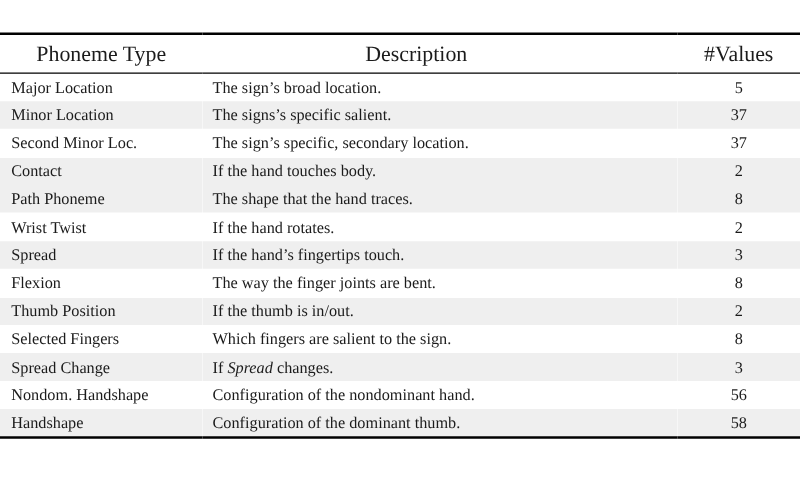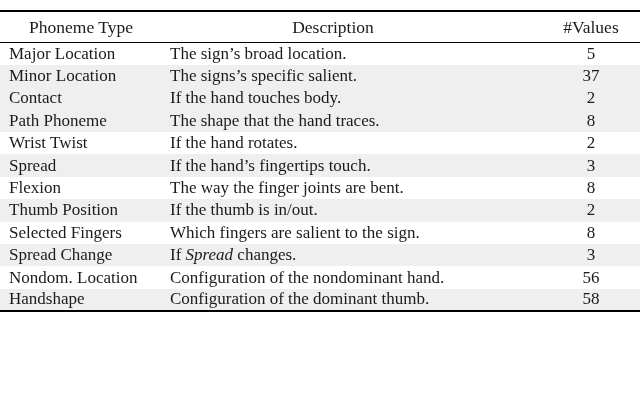--- a/index.html
+++ b/index.html
@@ -9,20 +9,21 @@
   }
   body {
     width: 640px;
     height: 403px;
     overflow: hidden;
     font-family: "Liberation Serif", serif;
     color: #1b1b1b;
   }
   .table-wrap {
     padding-top: 10px;
+    margin-top: 16px;
   }
   table {
     width: 640px;
     border-collapse: collapse;
     border-top: 2.5px solid #000;
     border-bottom: 2.5px solid #000;
     table-layout: fixed;
   }
   col.col1 { width: 162px; }
   col.col2 { width: 380px; }
@@ -40,21 +41,21 @@
     text-align: center;
   }
   tbody tr {
     height: 22.4px;
     background: #ffffff;
   }
   tbody tr.striped {
     background: var(--stripe, #efefef);
   }
   tbody td {
-    font-size: 17px;
+    font-size: 13px;
     padding: 0;
     white-space: nowrap;
     overflow: hidden;
     font-family: Liberation Serif, serif;
   }
   td.c1 { padding-left: 9px; }
   td.c2 { padding-left: 8px; }
   td.c3 { text-align: center; }
   .it { font-style: italic; }
 </style>
@@ -77,20 +78,25 @@
     </thead>
     <tbody>
         <tr>
           <td class="c1">Major Location</td>
           <td class="c2"><span>The sign’s broad location.</span></td>
           <td class="c3">5</td>
         </tr>
         <tr class="striped">
           <td class="c1">Minor Location</td>
           <td class="c2"><span>The signs’s specific salient.</span></td>
+          <td class="c3">37</td>
+        </tr>
+        <tr>
+          <td class="c1">Second Minor Loc.</td>
+          <td class="c2"><span>The sign’s specific, secondary location.</span></td>
           <td class="c3">37</td>
         </tr>
         <tr class="striped">
           <td class="c1">Contact</td>
           <td class="c2"><span>If the hand touches body.</span></td>
           <td class="c3">2</td>
         </tr>
         <tr class="striped">
           <td class="c1">Path Phoneme</td>
           <td class="c2"><span>The shape that the hand traces.</span></td>
@@ -120,21 +126,21 @@
           <td class="c1">Selected Fingers</td>
           <td class="c2"><span>Which fingers are salient to the sign.</span></td>
           <td class="c3">8</td>
         </tr>
         <tr class="striped">
           <td class="c1">Spread Change</td>
           <td class="c2"><span>If </span><span class="it">Spread</span><span> changes.</span></td>
           <td class="c3">3</td>
         </tr>
         <tr>
-          <td class="c1">Nondom. Location</td>
+          <td class="c1">Nondom. Handshape</td>
           <td class="c2"><span>Configuration of the nondominant hand.</span></td>
           <td class="c3">56</td>
         </tr>
         <tr class="striped">
           <td class="c1">Handshape</td>
           <td class="c2"><span>Configuration of the dominant thumb.</span></td>
           <td class="c3">58</td>
         </tr>
       </tbody>
   </table>

